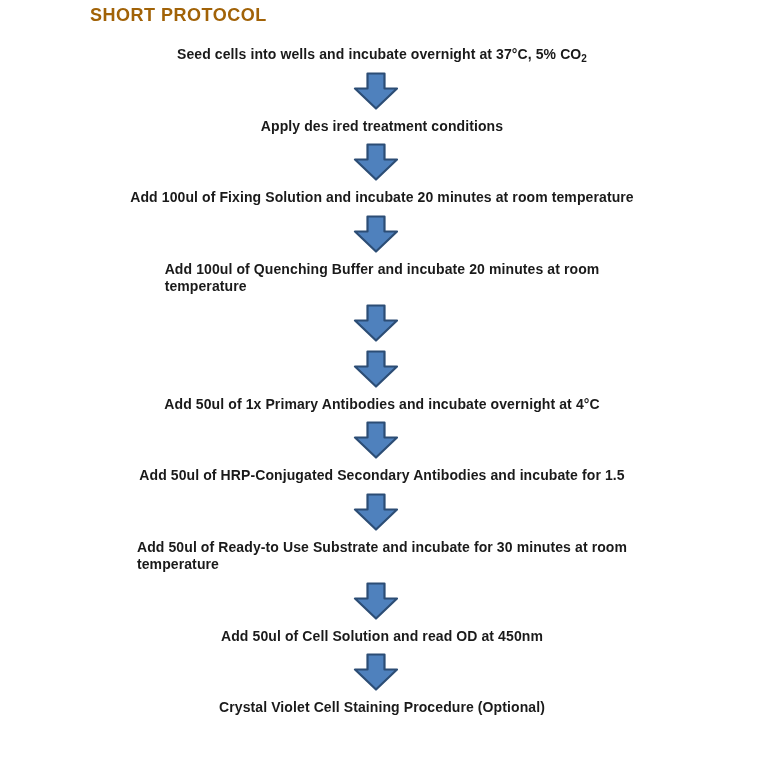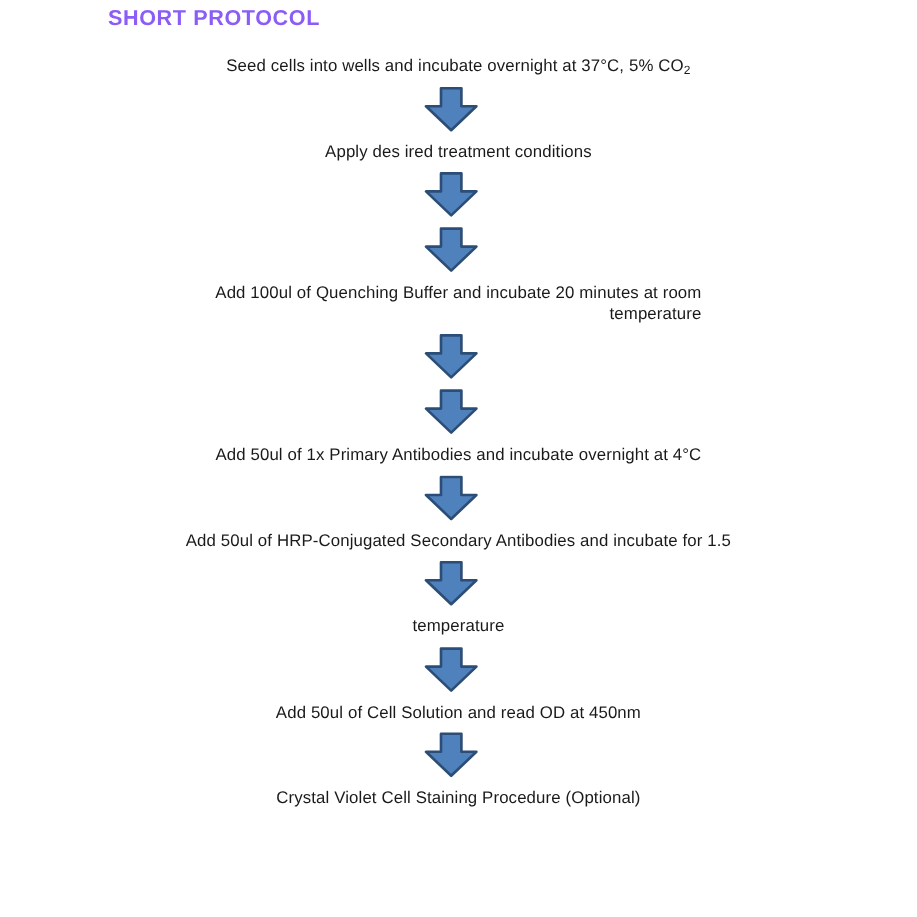--- a/index.html
+++ b/index.html
@@ -18,35 +18,35 @@
     width: 764px;
     height: 764px;
     box-sizing: border-box;
     padding-top: 4px;
   }
   .title {
     margin: 0 0 0 90px;
     font-size: 18px;
     font-weight: bold;
     letter-spacing: 0.5px;
-    color: #8b5cf6;
+    color: #a16207;
     line-height: 22px;
   }
   .flow {
     margin-top: 20px;
     display: flex;
     flex-direction: column;
     align-items: center;
     gap: 8px;
   }
   .step {
     max-width: 620px;
-    text-align: right;
+    text-align: left;
     font-size: 14px;
-    font-weight: normal;
+    font-weight: bold;
     line-height: 17.5px;
     letter-spacing: 0.1px;
   }
   .step .line { display: block; }
   .step sub {
     font-size: 10px;
     line-height: 0;
     vertical-align: -3px;
   }
   .arrow {
@@ -73,20 +73,23 @@
     </svg>
 
     <div class="step">
       <span class="line">Apply des ired treatment conditions</span>
     </div>
 
     <svg class="arrow" width="46" height="38" viewBox="0 0 46 38">
       <path d="M14.5 1.5 H31.5 V16.5 H44 L23 36.5 L2 16.5 H14.5 Z" stroke-width="2.2" stroke-linejoin="round" fill="#4f81bd" stroke="#2c4d75"></path>
     </svg>
 
+    <div class="step">
+      <span class="line">Add 100ul of Fixing Solution and incubate 20 minutes at room temperature</span>
+    </div>
 
     <svg class="arrow" width="46" height="38" viewBox="0 0 46 38">
       <path d="M14.5 1.5 H31.5 V16.5 H44 L23 36.5 L2 16.5 H14.5 Z" stroke-width="2.2" stroke-linejoin="round" fill="#4f81bd" stroke="#2c4d75"></path>
     </svg>
 
     <div class="step">
       <span class="line">Add 100ul of Quenching Buffer and incubate 20 minutes at room</span>
       <span class="line">temperature</span>
     </div>
 
@@ -109,20 +112,21 @@
 
     <div class="step">
       <span class="line">Add 50ul of HRP-Conjugated Secondary Antibodies and incubate for 1.5</span>
     </div>
 
     <svg class="arrow" width="46" height="38" viewBox="0 0 46 38">
       <path d="M14.5 1.5 H31.5 V16.5 H44 L23 36.5 L2 16.5 H14.5 Z" stroke-width="2.2" stroke-linejoin="round" fill="#4f81bd" stroke="#2c4d75"></path>
     </svg>
 
     <div class="step">
+      <span class="line">Add 50ul of Ready-to Use Substrate and incubate for 30 minutes at room</span>
       <span class="line">temperature</span>
     </div>
 
     <svg class="arrow" width="46" height="38" viewBox="0 0 46 38">
       <path d="M14.5 1.5 H31.5 V16.5 H44 L23 36.5 L2 16.5 H14.5 Z" stroke-width="2.2" stroke-linejoin="round" fill="#4f81bd" stroke="#2c4d75"></path>
     </svg>
 
     <div class="step">
       <span class="line">Add 50ul of Cell Solution and read OD at 450nm</span>
     </div>

